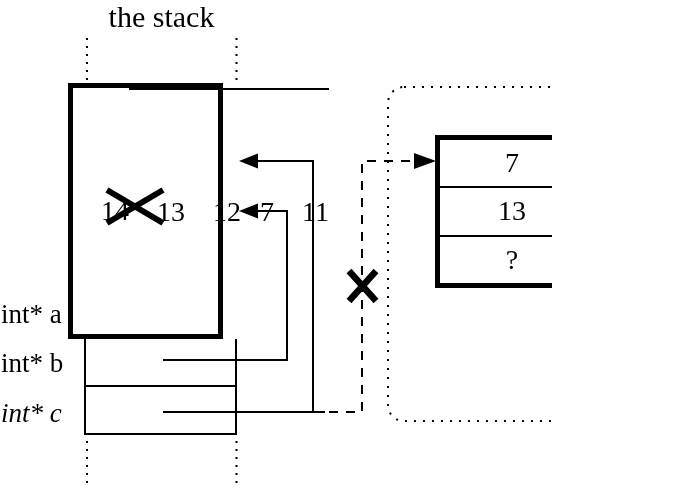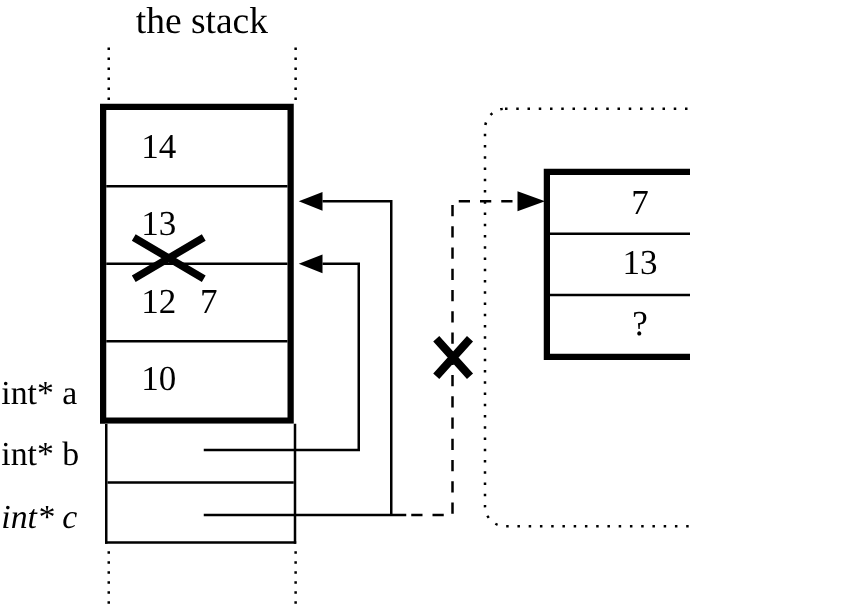--- a/index.html
+++ b/index.html
@@ -16,23 +16,23 @@
     font-size:30px;
     line-height:34px;
     text-align:center;
     white-space:nowrap;
   }
   #title-stack{left:84px;top:0;width:155px;}
   #title-heap{left:435px;top:0;width:154px;}
 
   
   #stack-box{
-    position:absolute;left:80px;top:83px;width:155px;height:256px;
+    position:absolute;left:68px;top:83px;width:155px;height:256px;
     border:5px solid #000;box-sizing:border-box;
-    display:flex;flex-direction:column;background:#fff;
+    display:flex;flex-direction:row;background:#fff;
   }
   .srow{
     flex:1 1 0;display:flex;align-items:center;
     padding-left:28px;font-size:28px;line-height:1;
   }
   .srow + .srow{border-top:2px solid #000;}
   .new-val{margin-left:19px;}
 
   
   #var-cells{
@@ -80,21 +80,21 @@
       <span>14</span>
     </div>
     <div class="srow">
       <span>13</span>
     </div>
     <div class="srow">
       <span>12</span>
       <span class="new-val">7</span>
     </div>
     <div class="srow">
-      <span>10</span>
+      <span>11</span>
     </div>
   </div>
 
   <div id="var-cells">
     <div class="vrow"></div>
     <div class="vrow"></div>
   </div>
 
   <div id="label-b" class="ptr-label">int* b</div>
   <div id="label-a" class="ptr-label">int* a</div>

